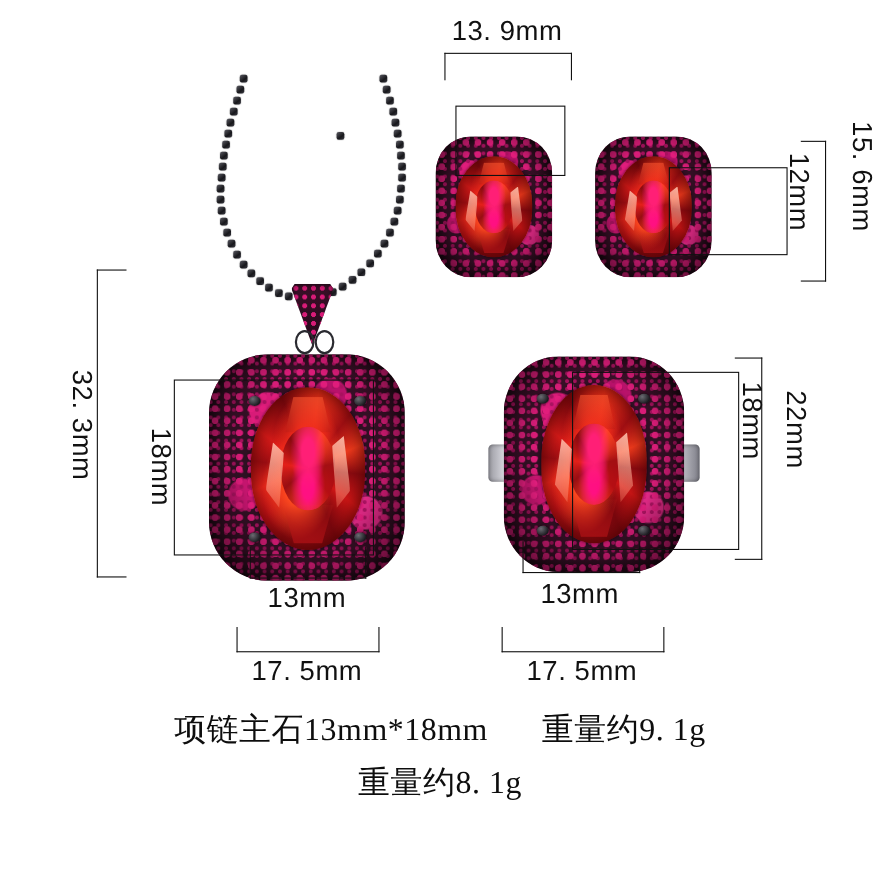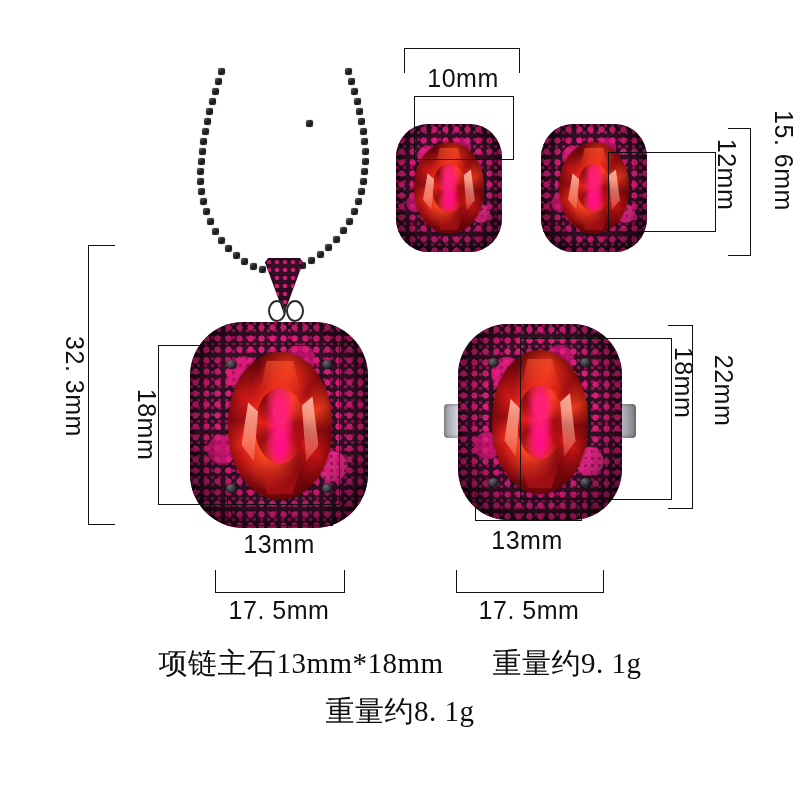--- a/index.html
+++ b/index.html
@@ -300,23 +300,23 @@
     <div class="gem" style="left:24px;top:24px;width:70px;height:92px;">
       <div class="topfacet"></div>
       <div class="core"></div>
       <div class="flashL"></div>
       <div class="flashR"></div>
       <div class="botfacet"></div>
     </div>
   </div>
 
   <div class="brk-h-down" style="left:404px;top:48px;width:114px;height:24px;"></div>
+  <div class="dim-label" style="left:401px;top:14px;width:120px;text-align:center;font-size:25px;">13. 9mm</div>
 
   <div class="mbox" style="left:414px;top:96px;width:98px;height:62px;"></div>
-  <div class="dim-label" style="left:413px;top:64px;width:100px;text-align:center;font-size:25px;">10mm</div>
 
   <div class="mbox" style="left:608px;top:152px;width:106px;height:78px;"></div>
   <div class="dim-label vert" style="left:676px;top:160px;width:100px;text-align:center;font-size:25px;">12mm</div>
 
   <div class="brk-v-left" style="left:728px;top:128px;width:22px;height:126px;"></div>
   <div class="dim-label vert" style="left:718px;top:146px;width:130px;text-align:center;font-size:25px;">15. 6mm</div>
 
   <div class="jewel" style="left:430px;top:320px;width:220px;height:210px;">
     <div class="ring-band" style="left:14px;top:84px;width:36px;height:34px;"></div>
     <div class="ring-band" style="left:168px;top:84px;width:38px;height:34px;"></div>

